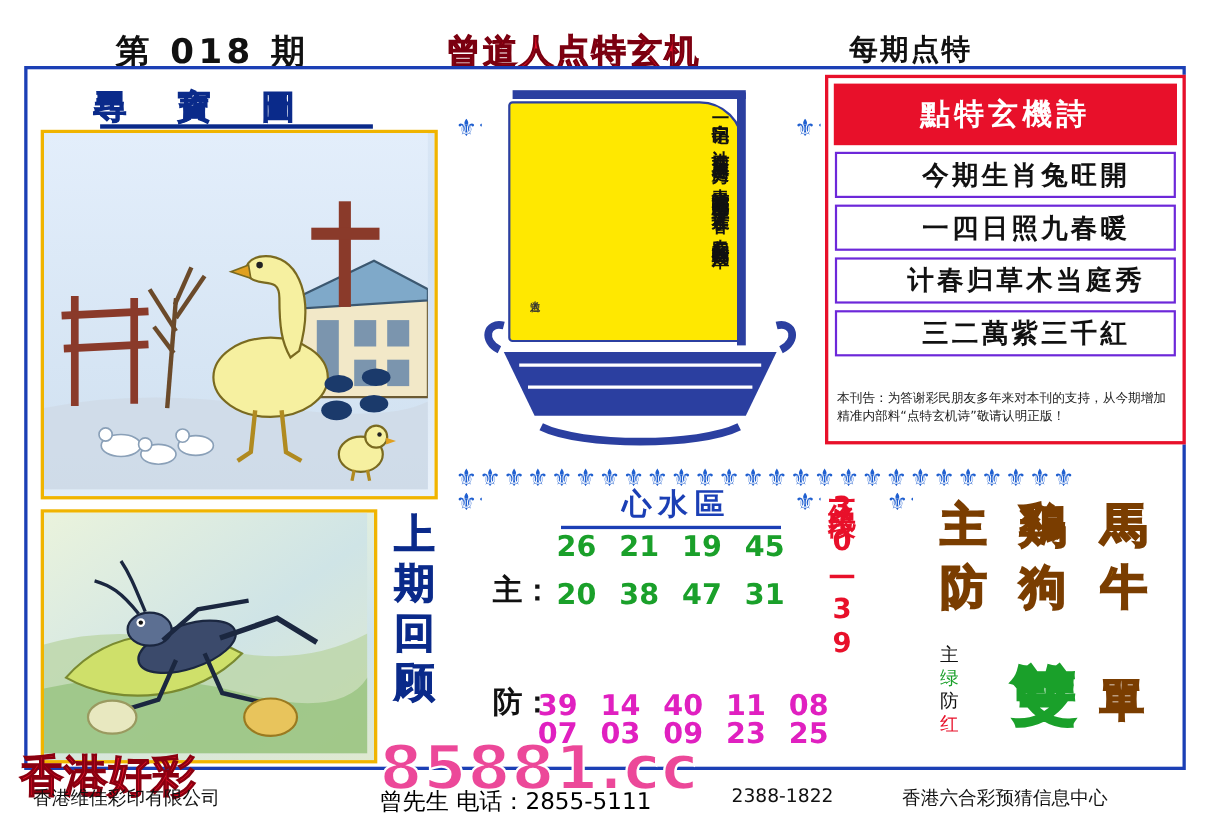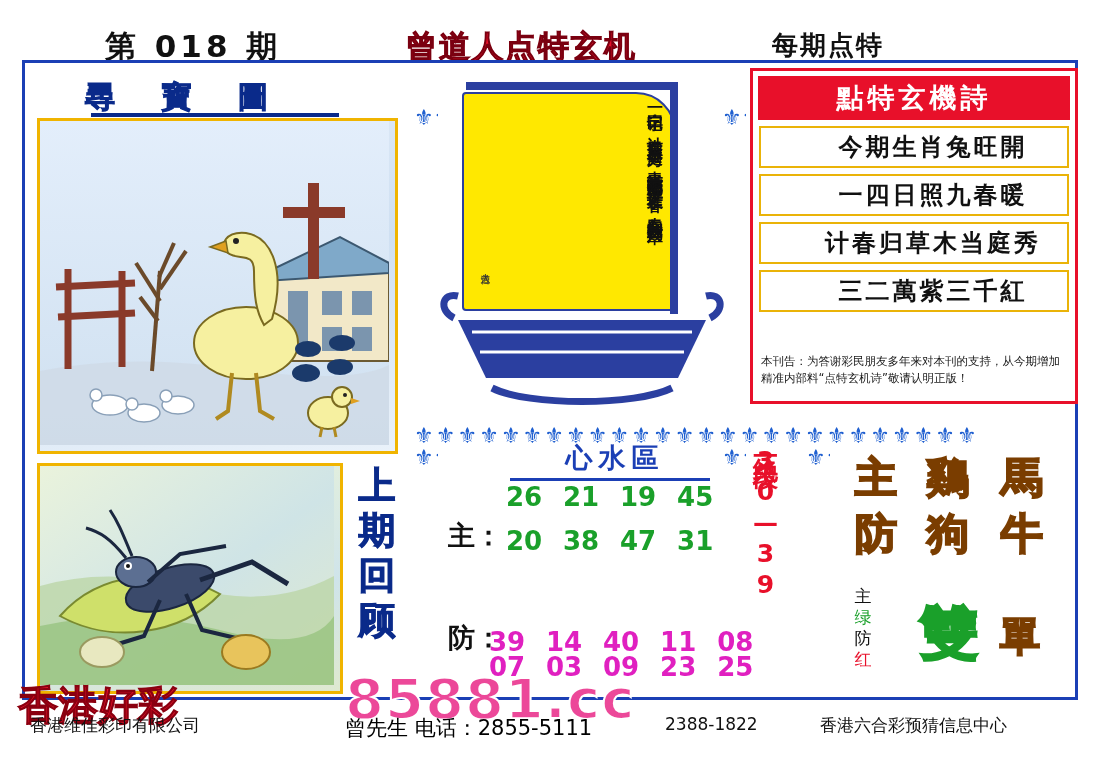--- a/index.html
+++ b/index.html
@@ -52,23 +52,23 @@
   .sign{position:absolute;left:46px;top:196px;font-size:10px;color:#333;writing-mode:vertical-rl;text-orientation:upright;}
 
   
   .fleurcol{position:absolute;width:24px;color:#1f5fd0;font-size:22px;line-height:20px;
         text-align:center;overflow:hidden;}
   .fleurrow{position:absolute;height:24px;color:#1f5fd0;font-size:22px;line-height:24px;
         letter-spacing:2px;overflow:hidden;white-space:nowrap;}
 
   
   .poem{position:absolute;left:750px;top:68px;width:322px;height:330px;border:3px solid #e8102a;background:#fff;}
-  .poem-title{margin:5px 5px 0 5px;height:44px;background:#e8102a;display:flex;align-items:center;justify-content:center;}
+  .poem-title{margin:5px 5px 0 5px;height:56px;background:#e8102a;display:flex;align-items:center;justify-content:center;}
   .poem-title span{font-size:27px;font-weight:bold;color:#fff;letter-spacing:4px;font-family:"DejaVu Sans",serif;}
-  .poem-line{margin:6px 6px 0 6px;height:38px;border:2px solid #eab308;display:flex;align-items:center;justify-content:center;padding-left:38px;}
+  .poem-line{margin:6px 6px 0 6px;height:38px;border:2px solid #6d28d9;display:flex;align-items:center;justify-content:center;padding-left:38px;}
   .poem-line span{font-size:24px;font-weight:bold;color:#111;letter-spacing:3px;font-family:"DejaVu Sans",serif;}
   .poem-note{position:absolute;left:8px;top:282px;width:300px;font-size:11.5px;line-height:17px;color:#1a1a1a;}
 
   
   .xinshui{position:absolute;left:500px;top:440px;width:230px;height:40px;text-align:center;}
   .xinshui span{font-size:27px;font-weight:bold;color:#1b3fb5;letter-spacing:6px;font-family:"DejaVu Sans",serif;}
   .xs-ul{position:absolute;left:510px;top:478px;width:200px;height:3px;background:#1b3fb5;}
 
   .lbl-zhu{position:absolute;left:448px;top:518px;font-size:27px;font-weight:bold;color:#111;}
   .lbl-fang{position:absolute;left:448px;top:620px;font-size:27px;font-weight:bold;color:#111;}

